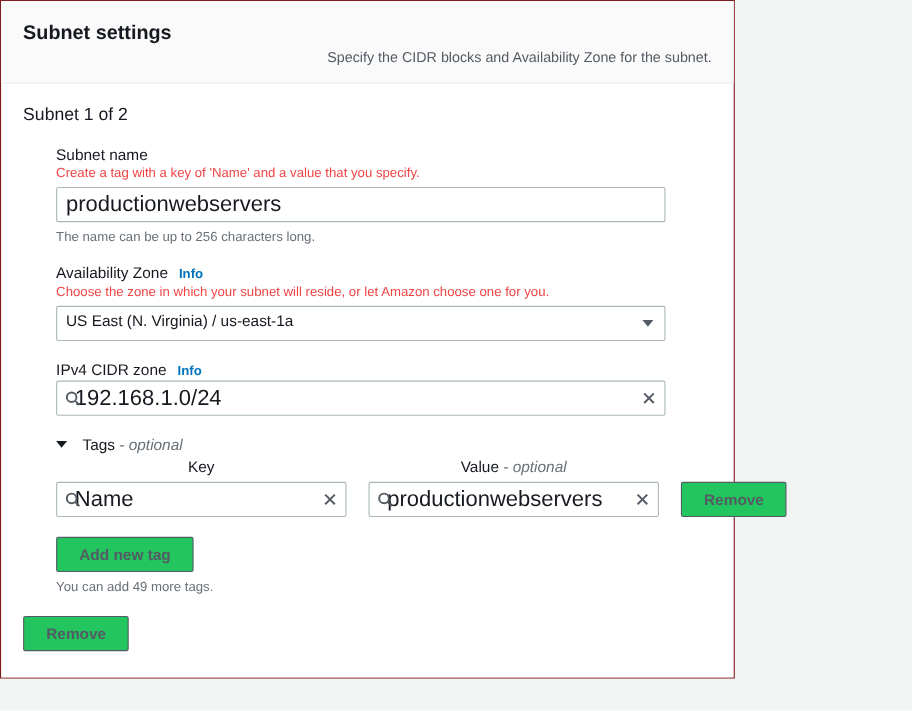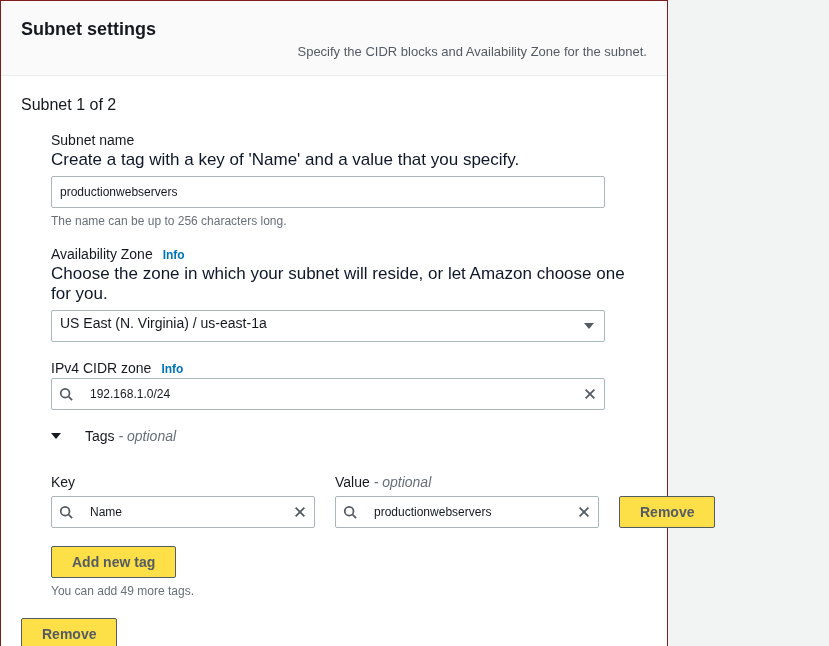--- a/index.html
+++ b/index.html
@@ -60,31 +60,31 @@
       align-items: baseline;
       gap: 10px;
     }
     .info-link {
       color: #0073bb;
       font-size: 12px;
       font-weight: 700;
       cursor: pointer;
     }
     .description {
-      font-size: 17px;
-      color: #0f172a;
+      font-size: 12px;
+      color: #ef4444;
       margin-bottom: 6px;
     }
     .text-input {
       width: 554px;
       height: 32px;
       border: 1px solid #aab7b8;
       border-radius: 2px;
       padding: 4px 8px;
-      font-size: 12px;
+      font-size: 20px;
       color: #16191f;
       font-family: inherit;
     }
     .hint {
       font-size: 12px;
       color: #687078;
       margin-top: 6px;
     }
     .select {
       width: 554px;
@@ -109,21 +109,21 @@
       height: 0;
       border-left: 5px solid transparent;
       border-right: 5px solid transparent;
       border-top: 6px solid #545b64;
     }
     .input-icon-wrap {
       position: relative;
       width: 554px;
     }
     .input-icon-wrap .text-input {
-      padding-left: 38px;
+      padding-left: 16px;
       padding-right: 30px;
       width: 100%;
     }
     .search-icon-svg {
       position: absolute;
       left: 8px;
       top: 50%;
       transform: translateY(-50%);
       width: 14px;
       height: 14px;
@@ -138,23 +138,23 @@
       transform: translateY(-50%);
       width: 14px;
       height: 14px;
       cursor: pointer;
       stroke: #545b64;
       stroke-width: 2;
     }
     .tags-toggle {
       display: flex;
       align-items: center;
-      gap: 24px;
-      cursor: pointer;
-      margin-bottom: 30px;
+      gap: 14px;
+      cursor: pointer;
+      margin-bottom: 4px;
       text-align: right;
     }
     .tags-toggle .caret-down {
       width: 0;
       height: 0;
       border-left: 5px solid transparent;
       border-right: 5px solid transparent;
       border-top: 6px solid #16191f;
     }
     .tags-toggle .tags-label {
@@ -171,31 +171,32 @@
       align-items: flex-end;
     }
     .tags-col {
       display: flex;
       flex-direction: column;
     }
     .tags-col .col-label {
       font-size: 14px;
       color: #16191f;
       margin-bottom: 6px;
+      text-align: center;
     }
     .tags-col .optional {
       font-style: italic;
       color: #687078;
     }
     .tags-col .input-icon-wrap {
       width: 264px;
     }
     .btn {
       border: 1px solid #545b64;
-      background: #fde047;
+      background: #22c55e;
       color: #545b64;
       font-weight: 700;
       font-size: 14px;
       padding: 6px 20px;
       height: 32px;
       border-radius: 2px;
       cursor: pointer;
       font-family: inherit;
     }
     .add-tag-row {

